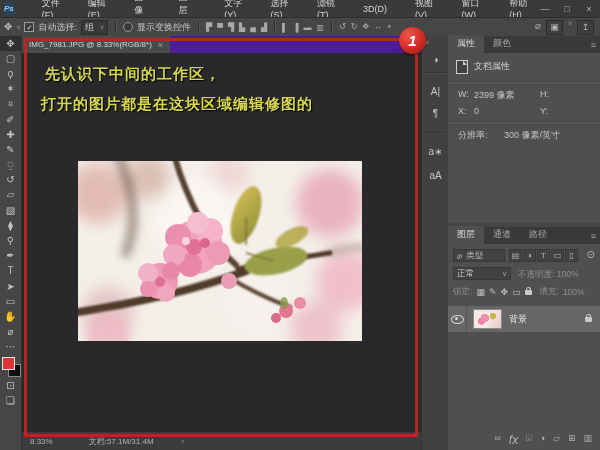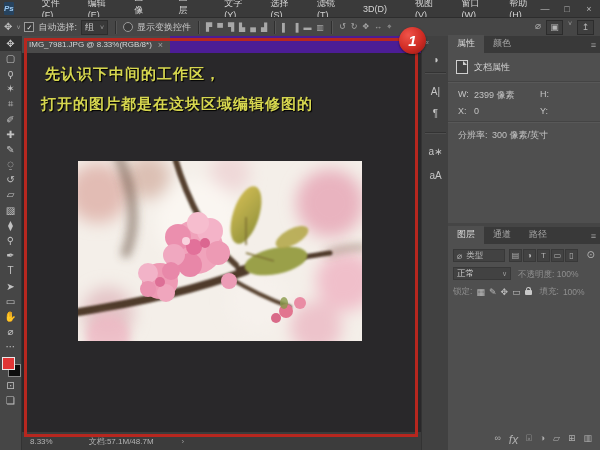--- a/index.html
+++ b/index.html
@@ -60,21 +60,21 @@
   .dockico{position:absolute;left:0;width:27px;text-align:center;font-size:10px;color:#c6c6c6;}
   .dsep{position:absolute;left:3px;width:21px;height:1px;background:#333;box-shadow:0 1px 0 #4f4f4f;}
 
   
   .ptabrow{background:#393939;height:17px;display:flex;align-items:flex-end;font-size:9px;color:#a8a8a8;}
   .ptab{padding:2px 9px 3px;}
   .ptab.on{background:#4f4f4f;color:#dadada;}
   .pmenu{margin-left:auto;margin-right:4px;color:#a0a0a0;font-size:9px;align-self:center;}
   #ptabs{left:448px;top:36px;width:152px;text-align:right;}
   #pbody{left:448px;top:53px;width:152px;height:170px;background:#4f4f4f;font-size:9px;color:#c3c3c3;}
-  #docprops{position:absolute;left:8px;top:7px;display:flex;align-items:center;gap:6px;color:#d2d2d2;}
+  #docprops{position:absolute;left:8px;top:7px;display:flex;gap:6px;color:#d2d2d2;}
   .pageico{width:10px;height:12px;border:1px solid #cfcfcf;background:#424242;position:relative;}
   .pageico::after{content:"";position:absolute;right:0;top:0;border:2px solid #4f4f4f;border-left-color:#cfcfcf;border-bottom-color:#cfcfcf;}
   .pdiv{position:absolute;left:0;width:152px;height:1px;background:#444;box-shadow:0 1px 0 #585858;}
   .fld{position:absolute;white-space:nowrap;}
 
   #ltabs{left:448px;top:227px;width:152px;}
   #lbody{left:448px;top:244px;width:152px;height:206px;background:#4f4f4f;font-size:8.5px;color:#bdbdbd;}
   .srchbox{position:absolute;left:5px;top:5px;width:52px;height:13px;background:#424242;border:1px solid #383838;display:flex;align-items:center;gap:4px;padding:0 3px;box-sizing:border-box;color:#b8b8b8;}
   .ficons{position:absolute;right:22px;top:5px;display:flex;gap:1px;}
   .fcell{width:13px;height:13px;background:#424242;border:1px solid #383838;box-sizing:border-box;display:flex;align-items:center;justify-content:center;font-size:8px;color:#b5b5b5;}
@@ -277,21 +277,21 @@
         <ellipse cx="206" cy="142" rx="4" ry="6" fill="#8a9a4a" opacity=".8"></ellipse>
       </g>
       <g filter="url(#b4)">
         <circle cx="30" cy="176" r="22" fill="#eeb9c4" opacity=".8"></circle>
       </g>
     </svg>
   </div>
 
   <div id="statusbar" class="abs flex">
     <span class="z">8.33%</span>
-    <span class="d">文档:57.1M/48.7M</span>
+    <span class="d">文档:57.1M/31.4M</span>
     <span class="c">›</span>
   </div>
 
   <div id="redrect" class="abs"></div>
   <div id="badge" class="abs">1</div>
 
   <div id="dock" class="abs">
     <span class="collapse">«</span>
     <span class="dockico" style="top:18px;">◑</span>
     <div class="dsep" style="top:36px;"></div>
@@ -314,21 +314,21 @@
     </div>
     <div class="pdiv" style="top:28px;"></div>
     <span class="fld" style="left:10px;top:36px;">W:</span>
     <span class="fld" style="left:26px;top:36px;">2399 像素</span>
     <span class="fld" style="left:92px;top:36px;">H:</span>
     <span class="fld" style="left:10px;top:53px;">X:</span>
     <span class="fld" style="left:26px;top:53px;">0</span>
     <span class="fld" style="left:92px;top:53px;">Y:</span>
     <div class="pdiv" style="top:68px;"></div>
     <span class="fld" style="left:10px;top:76px;">分辨率:</span>
-    <span class="fld" style="left:44px;top:76px;">300 像素/英寸</span>
+    <span class="fld" style="left:56px;top:76px;">300 像素/英寸</span>
   </div>
 
   <div id="ltabs" class="abs ptabrow">
     <span class="ptab on">图层</span>
     <span class="ptab">通道</span>
     <span class="ptab">路径</span>
     <span class="pmenu">≡</span>
   </div>
   <div id="lbody" class="abs">
     <div class="srchbox">
@@ -357,20 +357,28 @@
       <span class="dim">锁定:</span>
       <span class="lico">▦</span>
       <span class="lico">✎</span>
       <span class="lico">✥</span>
       <span class="lico">▭</span>
       <span class="lockico"></span>
       <span class="dim" style="margin-left:4px;">填充:</span>
       <span class="dim">100%</span>
     </div>
 
+    <div id="layerrow">
+      <div id="eyebox">
+          <span class="eye"></span>
+        </div>
+      <div id="thumb"></div>
+      <span id="lname">背景</span>
+      <span class="lockico" id="llock"></span>
+    </div>
 
     <div id="lbottom">
       <span>∞</span>
       <span class="fxi">fx</span>
       <span>⌻</span>
       <span>◑</span>
       <span>▱</span>
       <span>⊞</span>
       <span>▥</span>
     </div>

